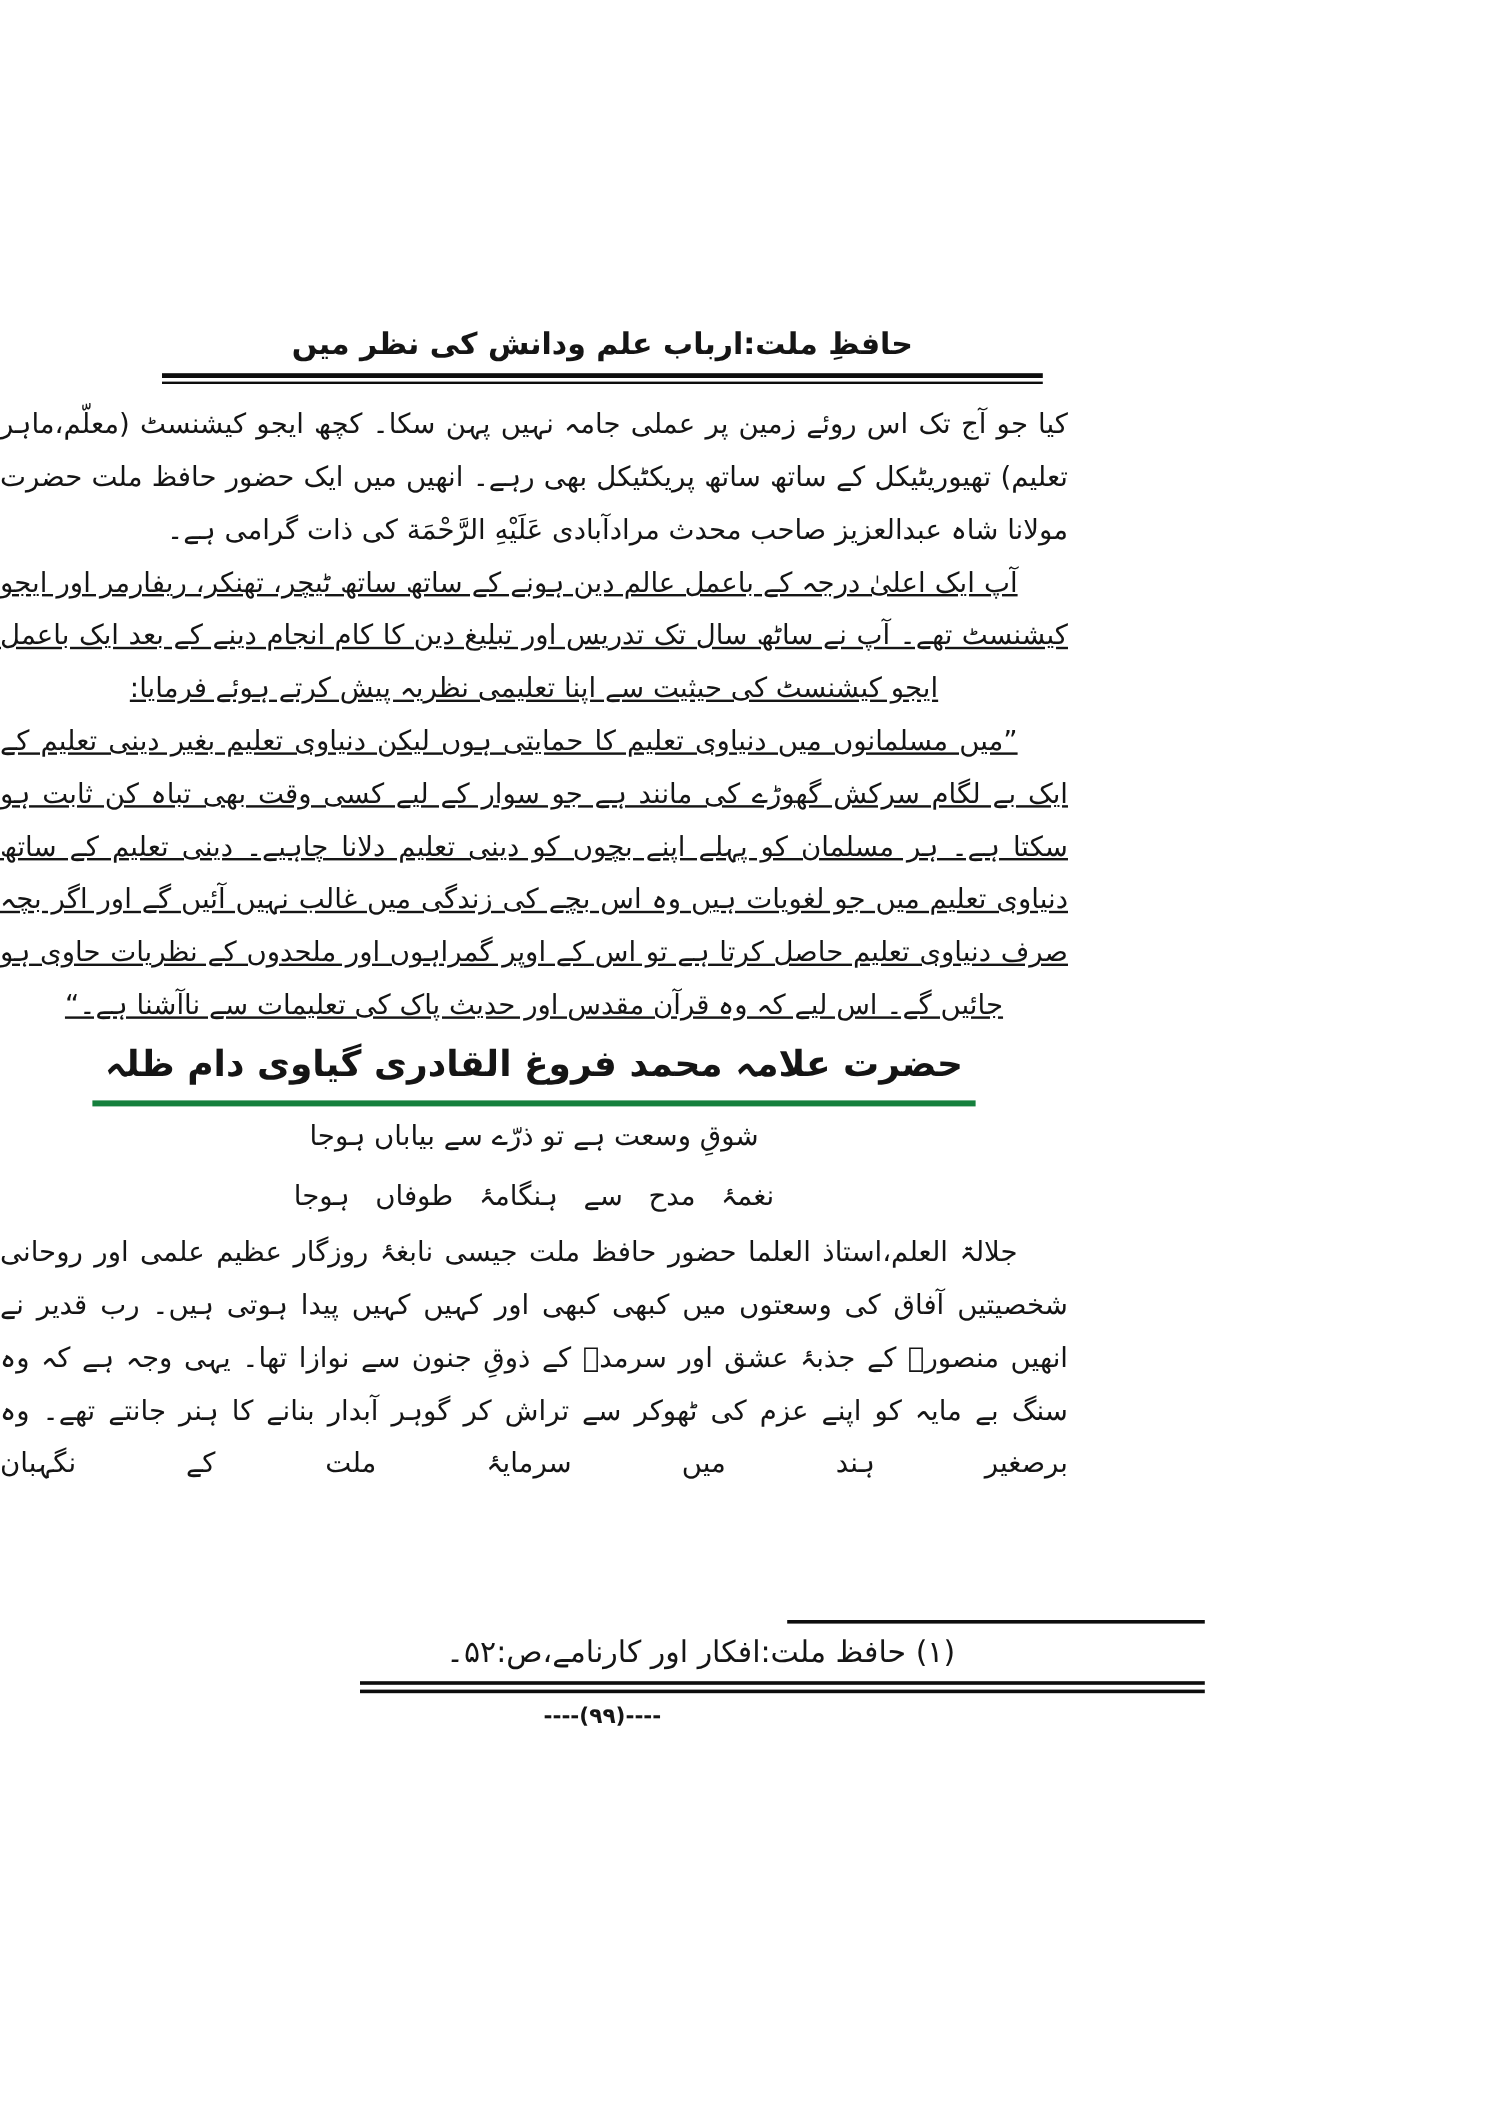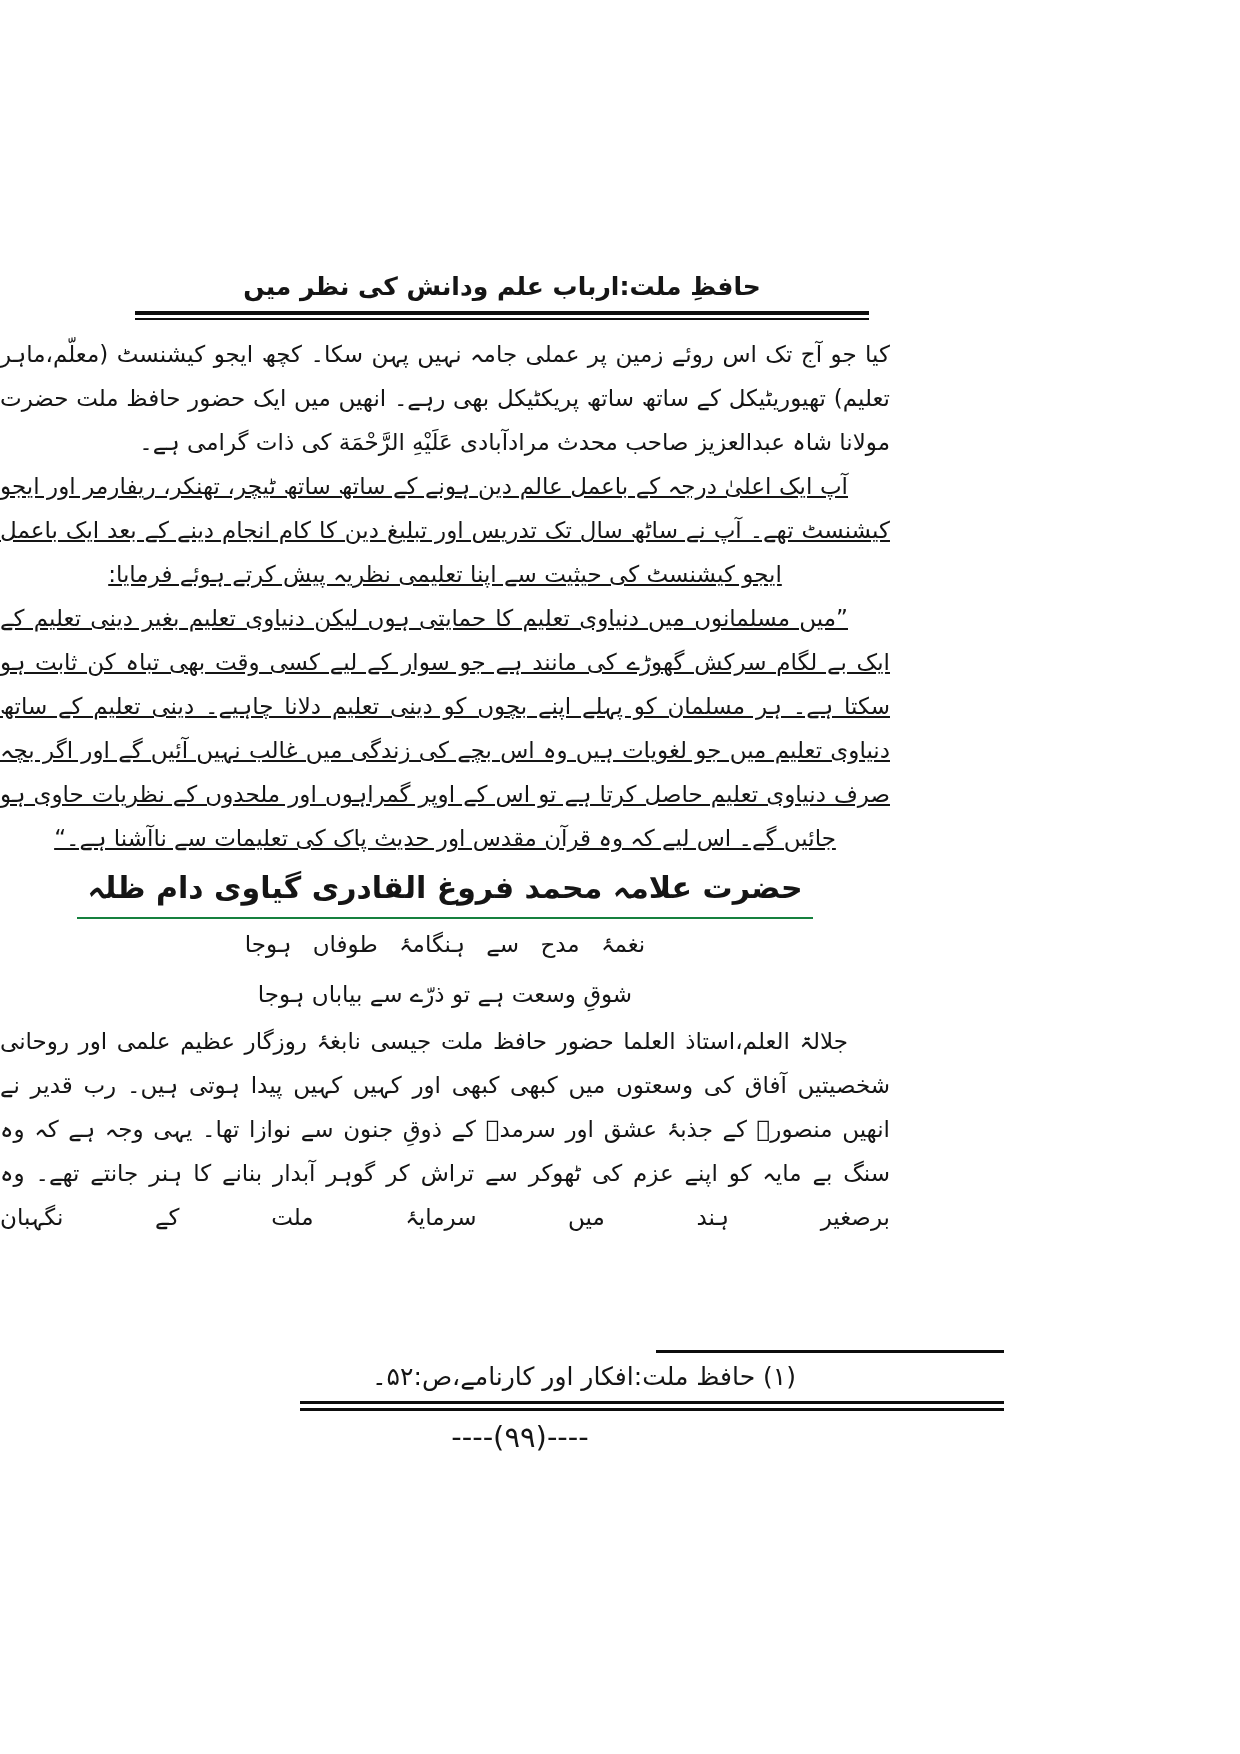--- a/index.html
+++ b/index.html
@@ -46,21 +46,21 @@
   }
   .section-heading{
     text-align:center;
     margin-top:8px;
     direction:rtl;
   }
   .section-heading span{
     display:inline-block;
     font-size:30px;
     font-weight:bold;
-    border-bottom:2px solid #15803d;
+    border-bottom:5px solid #15803d;
     padding:0 10px 9px;
     line-height:40px;
   }
   .verse{
     direction:rtl;
     text-align:center;
     font-size:23px;
     line-height:50px;
     margin:0;
   }
@@ -86,25 +86,25 @@
     top:1401px;
     left:300px;
     width:734px;
     height:4px;
     border-top:3px solid #0d0d0d;
     border-bottom:3px solid #0d0d0d;
   }
   .page-number{
     position:absolute;
     top:1420px;
-    left:18px;
+    left:0;
     width:100%;
     text-align:center;
-    font-size:29px;
-    font-weight:normal;
+    font-size:18px;
+    font-weight:bold;
     direction:ltr;
     letter-spacing:1px;
   }
 </style>
 </head>
 <body>
 
 <div class="page">
 
   <div class="header-title">حافظِ ملت:ارباب علم ودانش کی نظر میں</div>
@@ -117,23 +117,23 @@
 
     <p class="indent center-last">آپ ایک اعلیٰ درجہ کے باعمل عالم دین ہونے کے ساتھ ساتھ ٹیچر، تھنکر، ریفارمر اور ایجو کیشنسٹ تھے۔ آپ نے ساٹھ سال تک تدریس اور تبلیغ دین کا کام انجام دینے کے بعد ایک باعمل ایجو کیشنسٹ کی حیثیت سے اپنا تعلیمی نظریہ پیش کرتے ہوئے فرمایا:</p>
 
     <p class="indent center-last">”میں مسلمانوں میں دنیاوی تعلیم کا حمایتی ہوں لیکن دنیاوی تعلیم بغیر دینی تعلیم کے ایک بے لگام سرکش گھوڑے کی مانند ہے جو سوار کے لیے کسی وقت بھی تباہ کن ثابت ہو سکتا ہے۔ ہر مسلمان کو پہلے اپنے بچوں کو دینی تعلیم دلانا چاہیے۔ دینی تعلیم کے ساتھ دنیاوی تعلیم میں جو لغویات ہیں وہ اس بچے کی زندگی میں غالب نہیں آئیں گے اور اگر بچہ صرف دنیاوی تعلیم حاصل کرتا ہے تو اس کے اوپر گمراہوں اور ملحدوں کے نظریات حاوی ہو جائیں گے۔ اس لیے کہ وہ قرآن مقدس اور حدیث پاک کی تعلیمات سے ناآشنا ہے۔“</p>
 
 
     <div class="section-heading">
       <span>حضرت علامہ محمد فروغ القادری گیاوی دام ظلہ</span>
     </div>
 
+    <p class="verse">شوقِ وسعت ہے تو ذرّے سے بیاباں ہوجا</p>
+
     <p class="verse verse-spread">نغمۂ مدح سے ہنگامۂ طوفاں ہوجا</p>
-
-    <p class="verse">شوقِ وسعت ہے تو ذرّے سے بیاباں ہوجا</p>
 
     <p class="indent justify-last">جلالۃ العلم،استاذ العلما حضور حافظ ملت جیسی نابغۂ روزگار عظیم علمی اور روحانی شخصیتیں آفاق کی وسعتوں میں کبھی کبھی اور کہیں کہیں پیدا ہوتی ہیں۔ رب قدیر نے انھیں منصورؔ کے جذبۂ عشق اور سرمدؔ کے ذوقِ جنون سے نوازا تھا۔ یہی وجہ ہے کہ وہ سنگ بے مایہ کو اپنے عزم کی ٹھوکر سے تراش کر گوہر آبدار بنانے کا ہنر جانتے تھے۔ وہ برصغیر ہند میں سرمایۂ ملت کے نگہبان</p>
 
   </div>
 
   <div class="footnote-rule"></div>
 
   <div class="footnote-text">(۱) حافظ ملت:افکار اور کارنامے،ص:۵۲۔</div>
 
   <div class="bottom-rule"></div>

